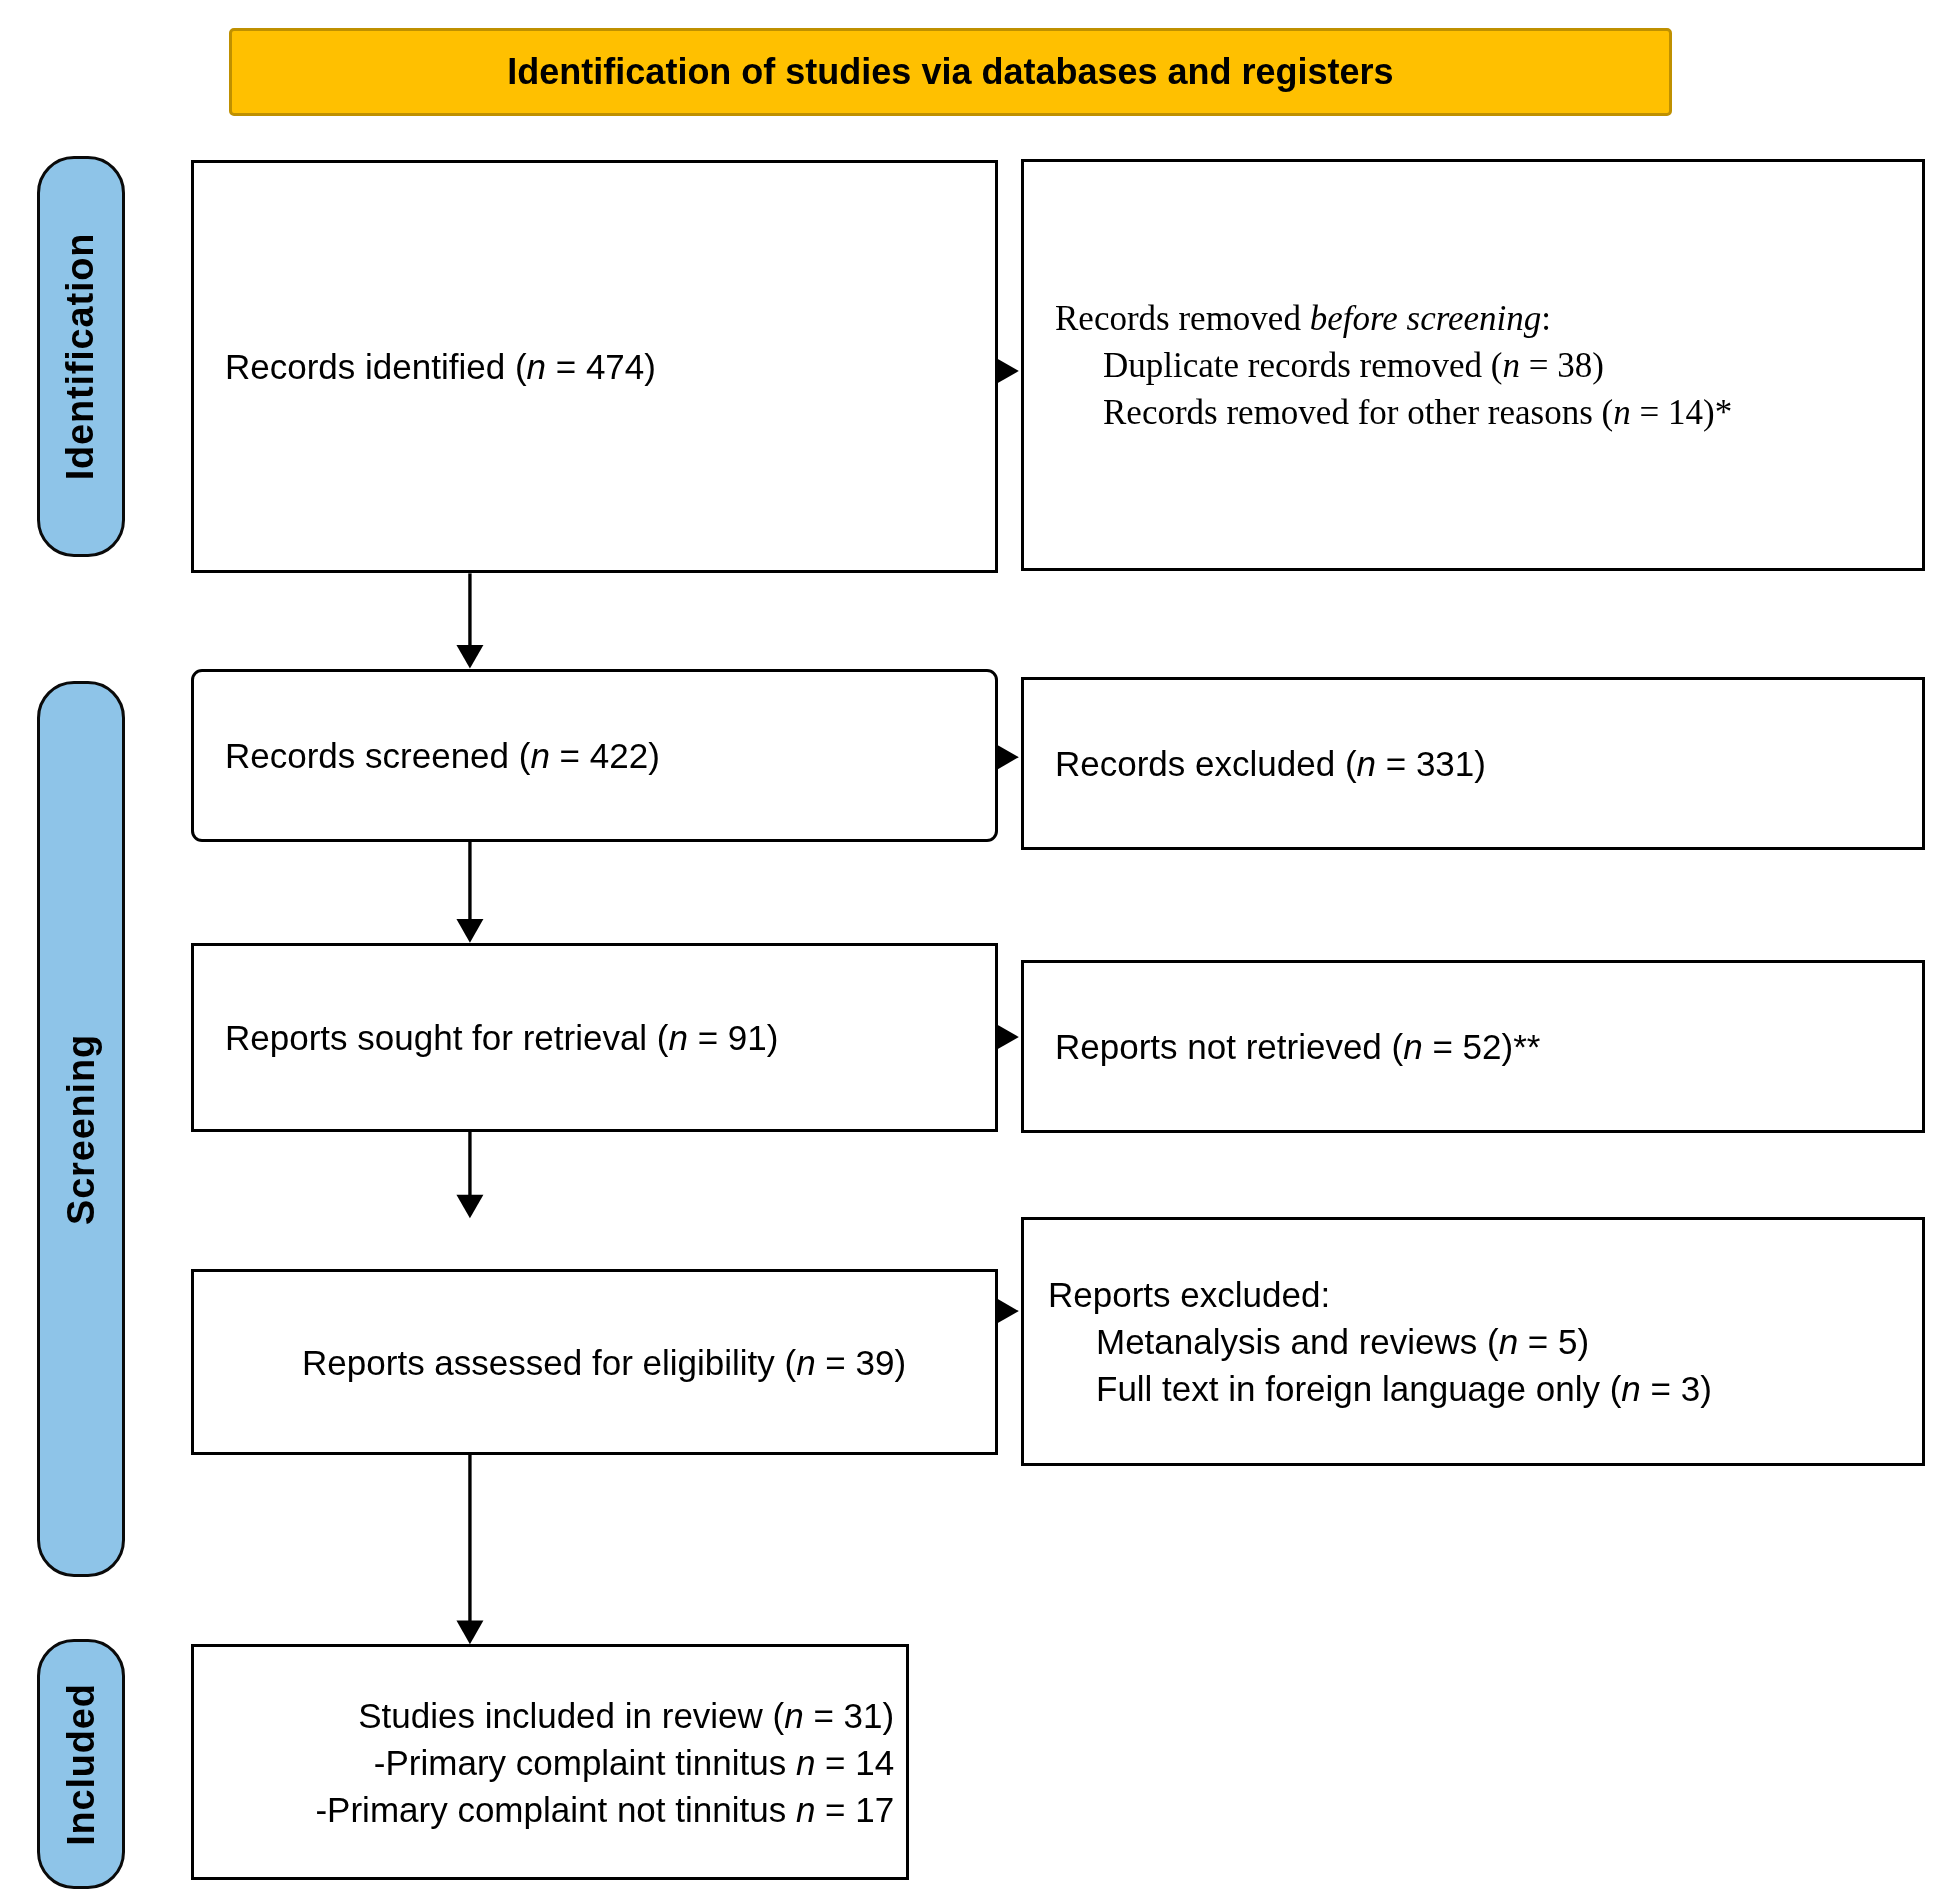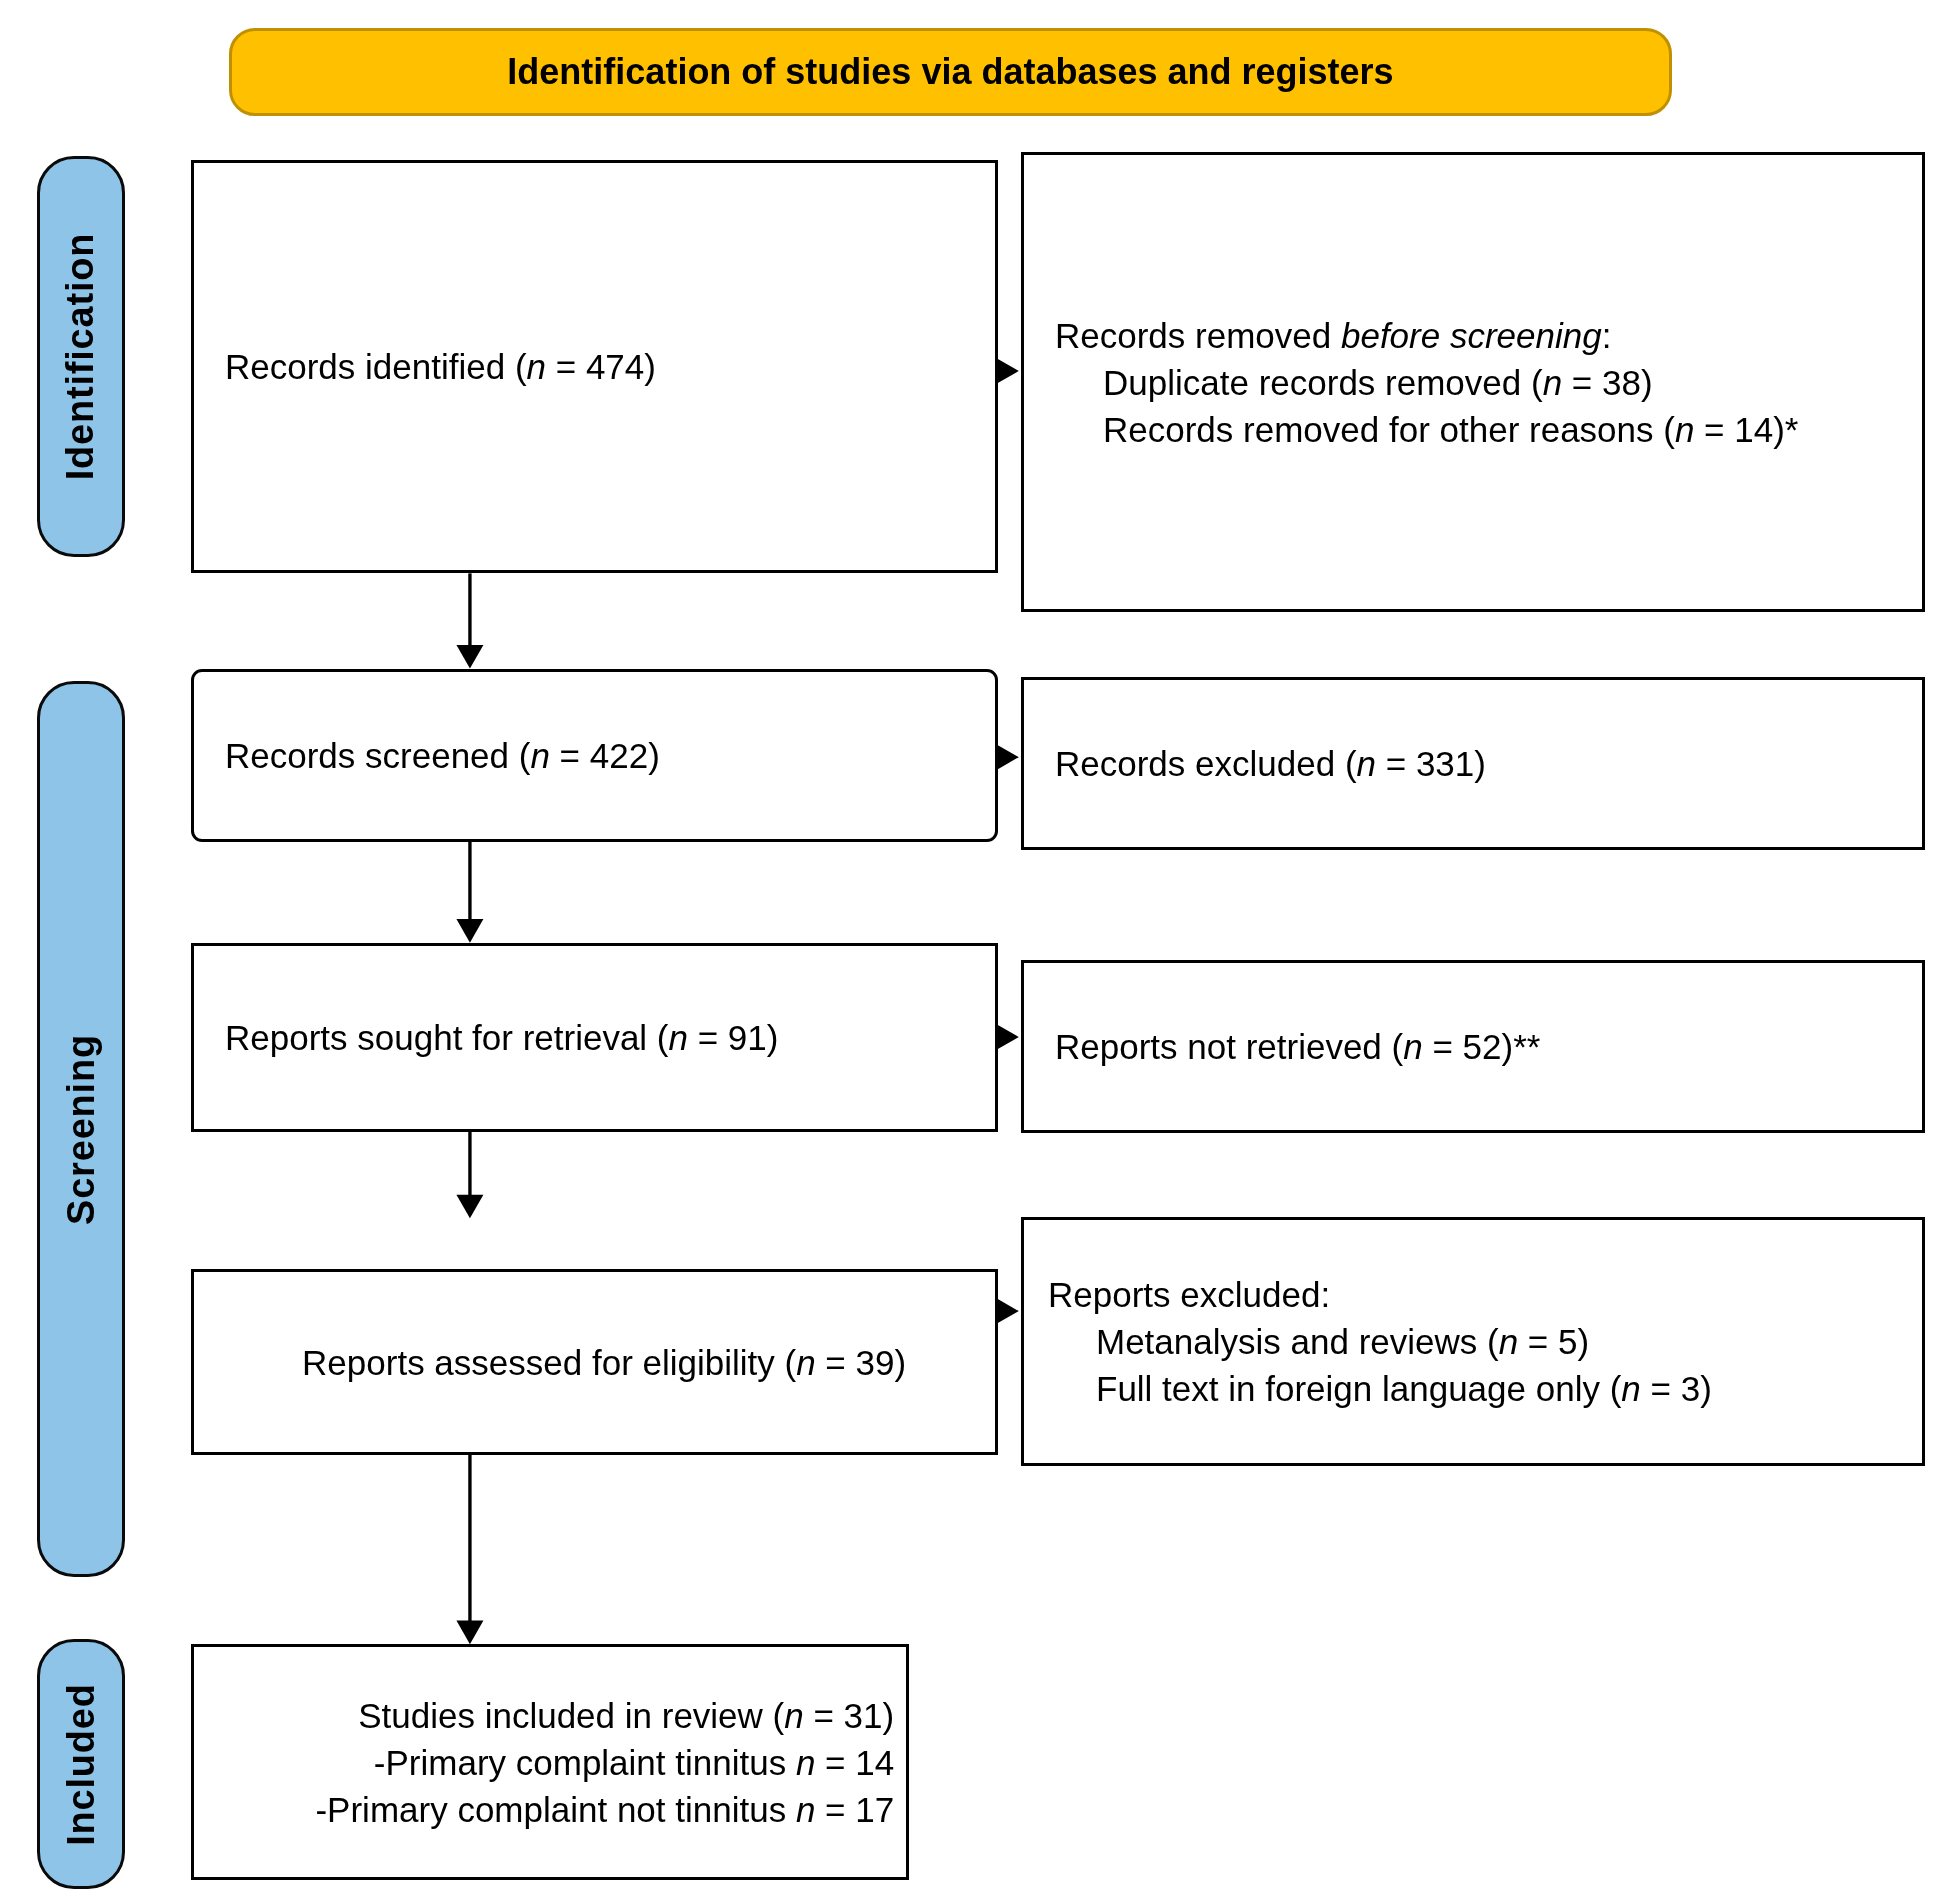--- a/index.html
+++ b/index.html
@@ -16,21 +16,21 @@
     overflow: hidden;
     color: var(--text-color, #000);
   }
   
   .title-banner {
     position: absolute;
     left: 229px; top: 28px;
     width: 1443px; height: 88px;
     background: var(--title-fill, #FFC000);
     border: 3.4px solid var(--title-border, #BF9000);
-    border-radius: 26px;
+    border-radius: 5px;
     box-sizing: border-box;
     display: flex; align-items: center; justify-content: center;
     font-weight: bold;
     font-size: 36px;
   }
   
   .stage-bar {
     position: absolute;
     left: 37px; width: 88px;
     background: var(--stage-fill, #8EC4E8);
@@ -58,21 +58,21 @@
     display: flex; flex-direction: column; justify-content: center;
     font-size: 35px;
     line-height: 47px;
     padding: 11.8px 11.8px 11.8px 31px;
   }
   .flow-box .line { white-space: pre-wrap; }
   .flow-box .line.indent { padding-left: 48px; }
   .col-left  { left: 191px; width: 807px; }
   .col-right { left: 1021px; width: 904px; }
   #box-records-identified    { top: 160px;  height: 413px; }
-  #box-records-removed       { top: 152px;  height: 460px; }
+  #box-records-removed       { top: 159px;  height: 412px; font-family: Liberation Serif, serif; }
   #box-records-screened      { top: 669px;  height: 173px; border-radius: 11px; }
   #box-records-excluded      { top: 677px;  height: 173px; }
   #box-reports-sought        { top: 943px; height: 189px; justify-content: center; }
   #box-reports-not-retrieved { top: 960px; height: 173px; }
   #box-reports-assessed      { top: 1269px; height: 186px; text-align: center; }
   #box-reports-excluded      { top: 1217px; height: 249px; padding-left: 24px; }
   #box-studies-included      { top: 1644px; height: 236px; width: 718px; text-align: right; }
   
   #arrow-layer { position: absolute; left: 0; top: 0; width: 1939px; height: 1903px; }
   .arrow-line { stroke: var(--arrow-color, #000); stroke-width: 4; fill: none; }

